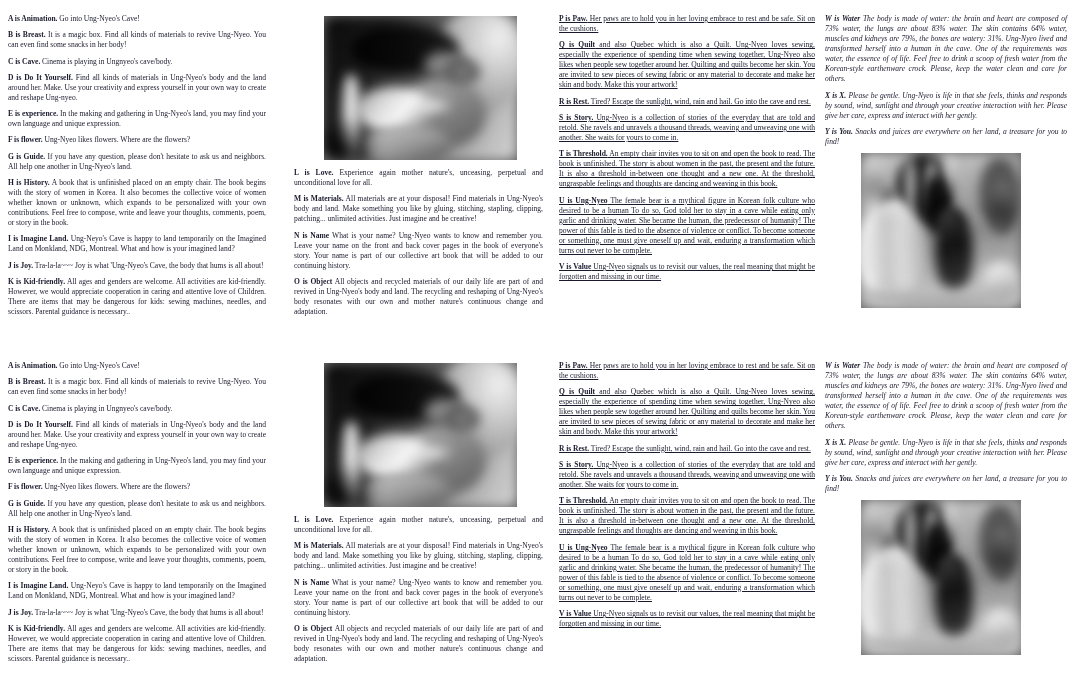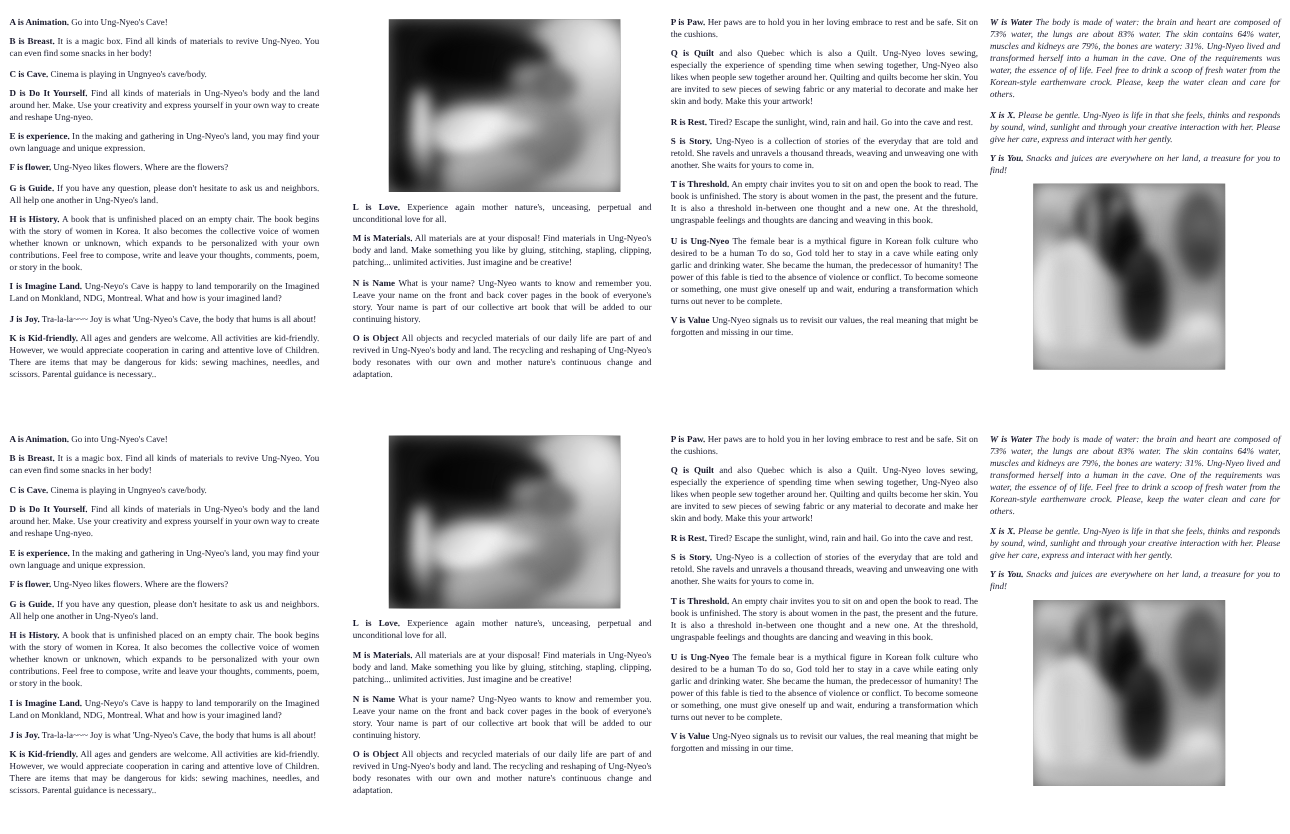--- a/index.html
+++ b/index.html
@@ -30,21 +30,21 @@
     box-sizing: border-box;
     padding: 14px 0 0 0;
   }
 
   .col {
     box-sizing: border-box;
     flex: 0 0 auto;
   }
   .col-1 { width: 278px; padding: 0 12px 0 8px; }
   .col-2 { width: 277px; padding: 0 12px 0 16px; }
-  .col-3 { width: 270px; padding: 0 10px 0 4px; }
+  .col-3 { width: 270px; padding: 0 10px 0 4px; text-decoration: underline; }
   .col-4 { width: 250px; padding: 0 8px 0 0px; font-style: italic; }
 
   .entry {
     font-size: 7.55px;
     line-height: 10.05px;
     text-align: justify;
     text-justify: inter-word;
     margin: 0 0 6.2px 0;
     -webkit-hyphens: auto;
     hyphens: auto;

